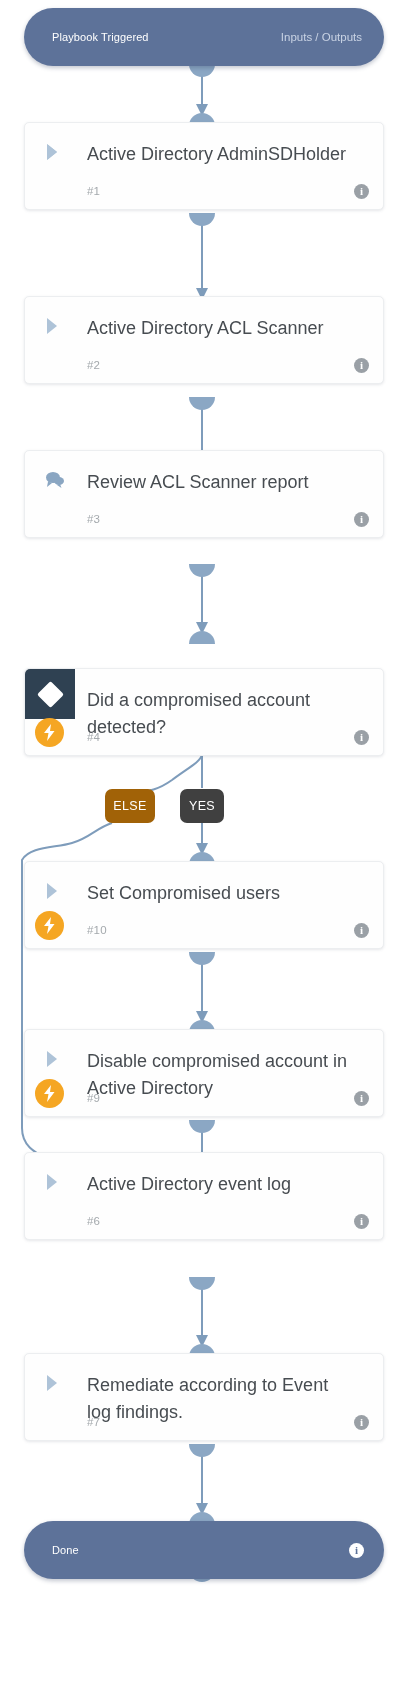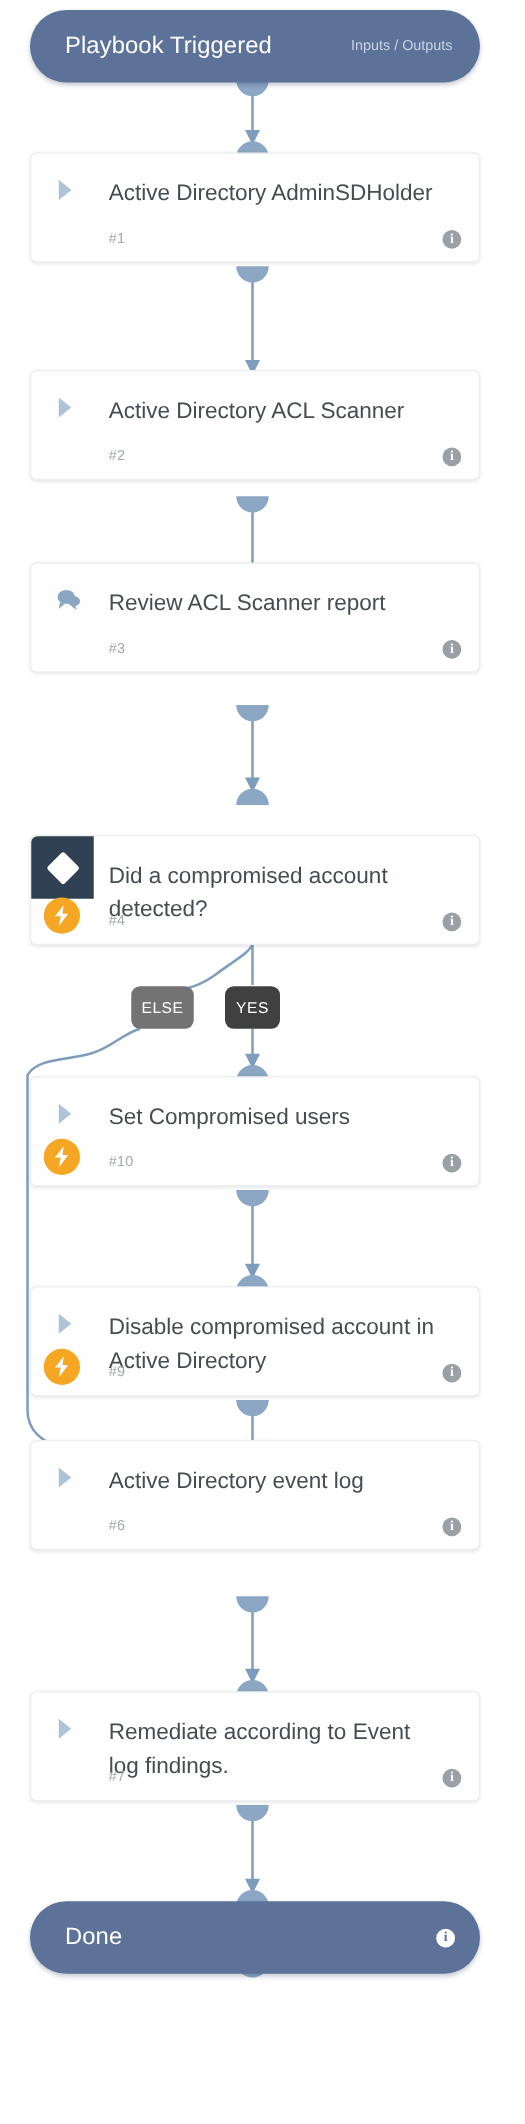--- a/index.html
+++ b/index.html
@@ -42,21 +42,21 @@
     height: 58px;
     border-radius: 29px;
     background: #5d7299;
     box-shadow: 0 2px 4px rgba(40,55,85,.28);
     display: flex;
     align-items: center;
     z-index: 3;
   }
   .pill-title {
     color: #ffffff;
-    font-size: 19px;
+    font-size: 11px;
     margin-left: 28px;
     letter-spacing: .1px;
     white-space: nowrap;
   }
   .pill-sub {
     margin-left: auto;
     margin-right: 22px;
     color: #c9d3e4;
     font-size: 11.5px;
     white-space: nowrap;
@@ -172,21 +172,21 @@
     height: 34px;
     border-radius: 7px;
     display: flex;
     align-items: center;
     justify-content: center;
     color: #ffffff;
     font-size: 12.5px;
     letter-spacing: .4px;
     z-index: 4;
   }
-  .chip-else { background: #737373; text-align: center; }
+  .chip-else { background: #a16207; text-align: center; }
   .chip-yes  { background: #404040; }
 
   
   .knob {
     position: absolute;
     width: 26px;
     height: 13px;
     left: 189px;
     background: #8ba7c4;
     z-index: 2;

